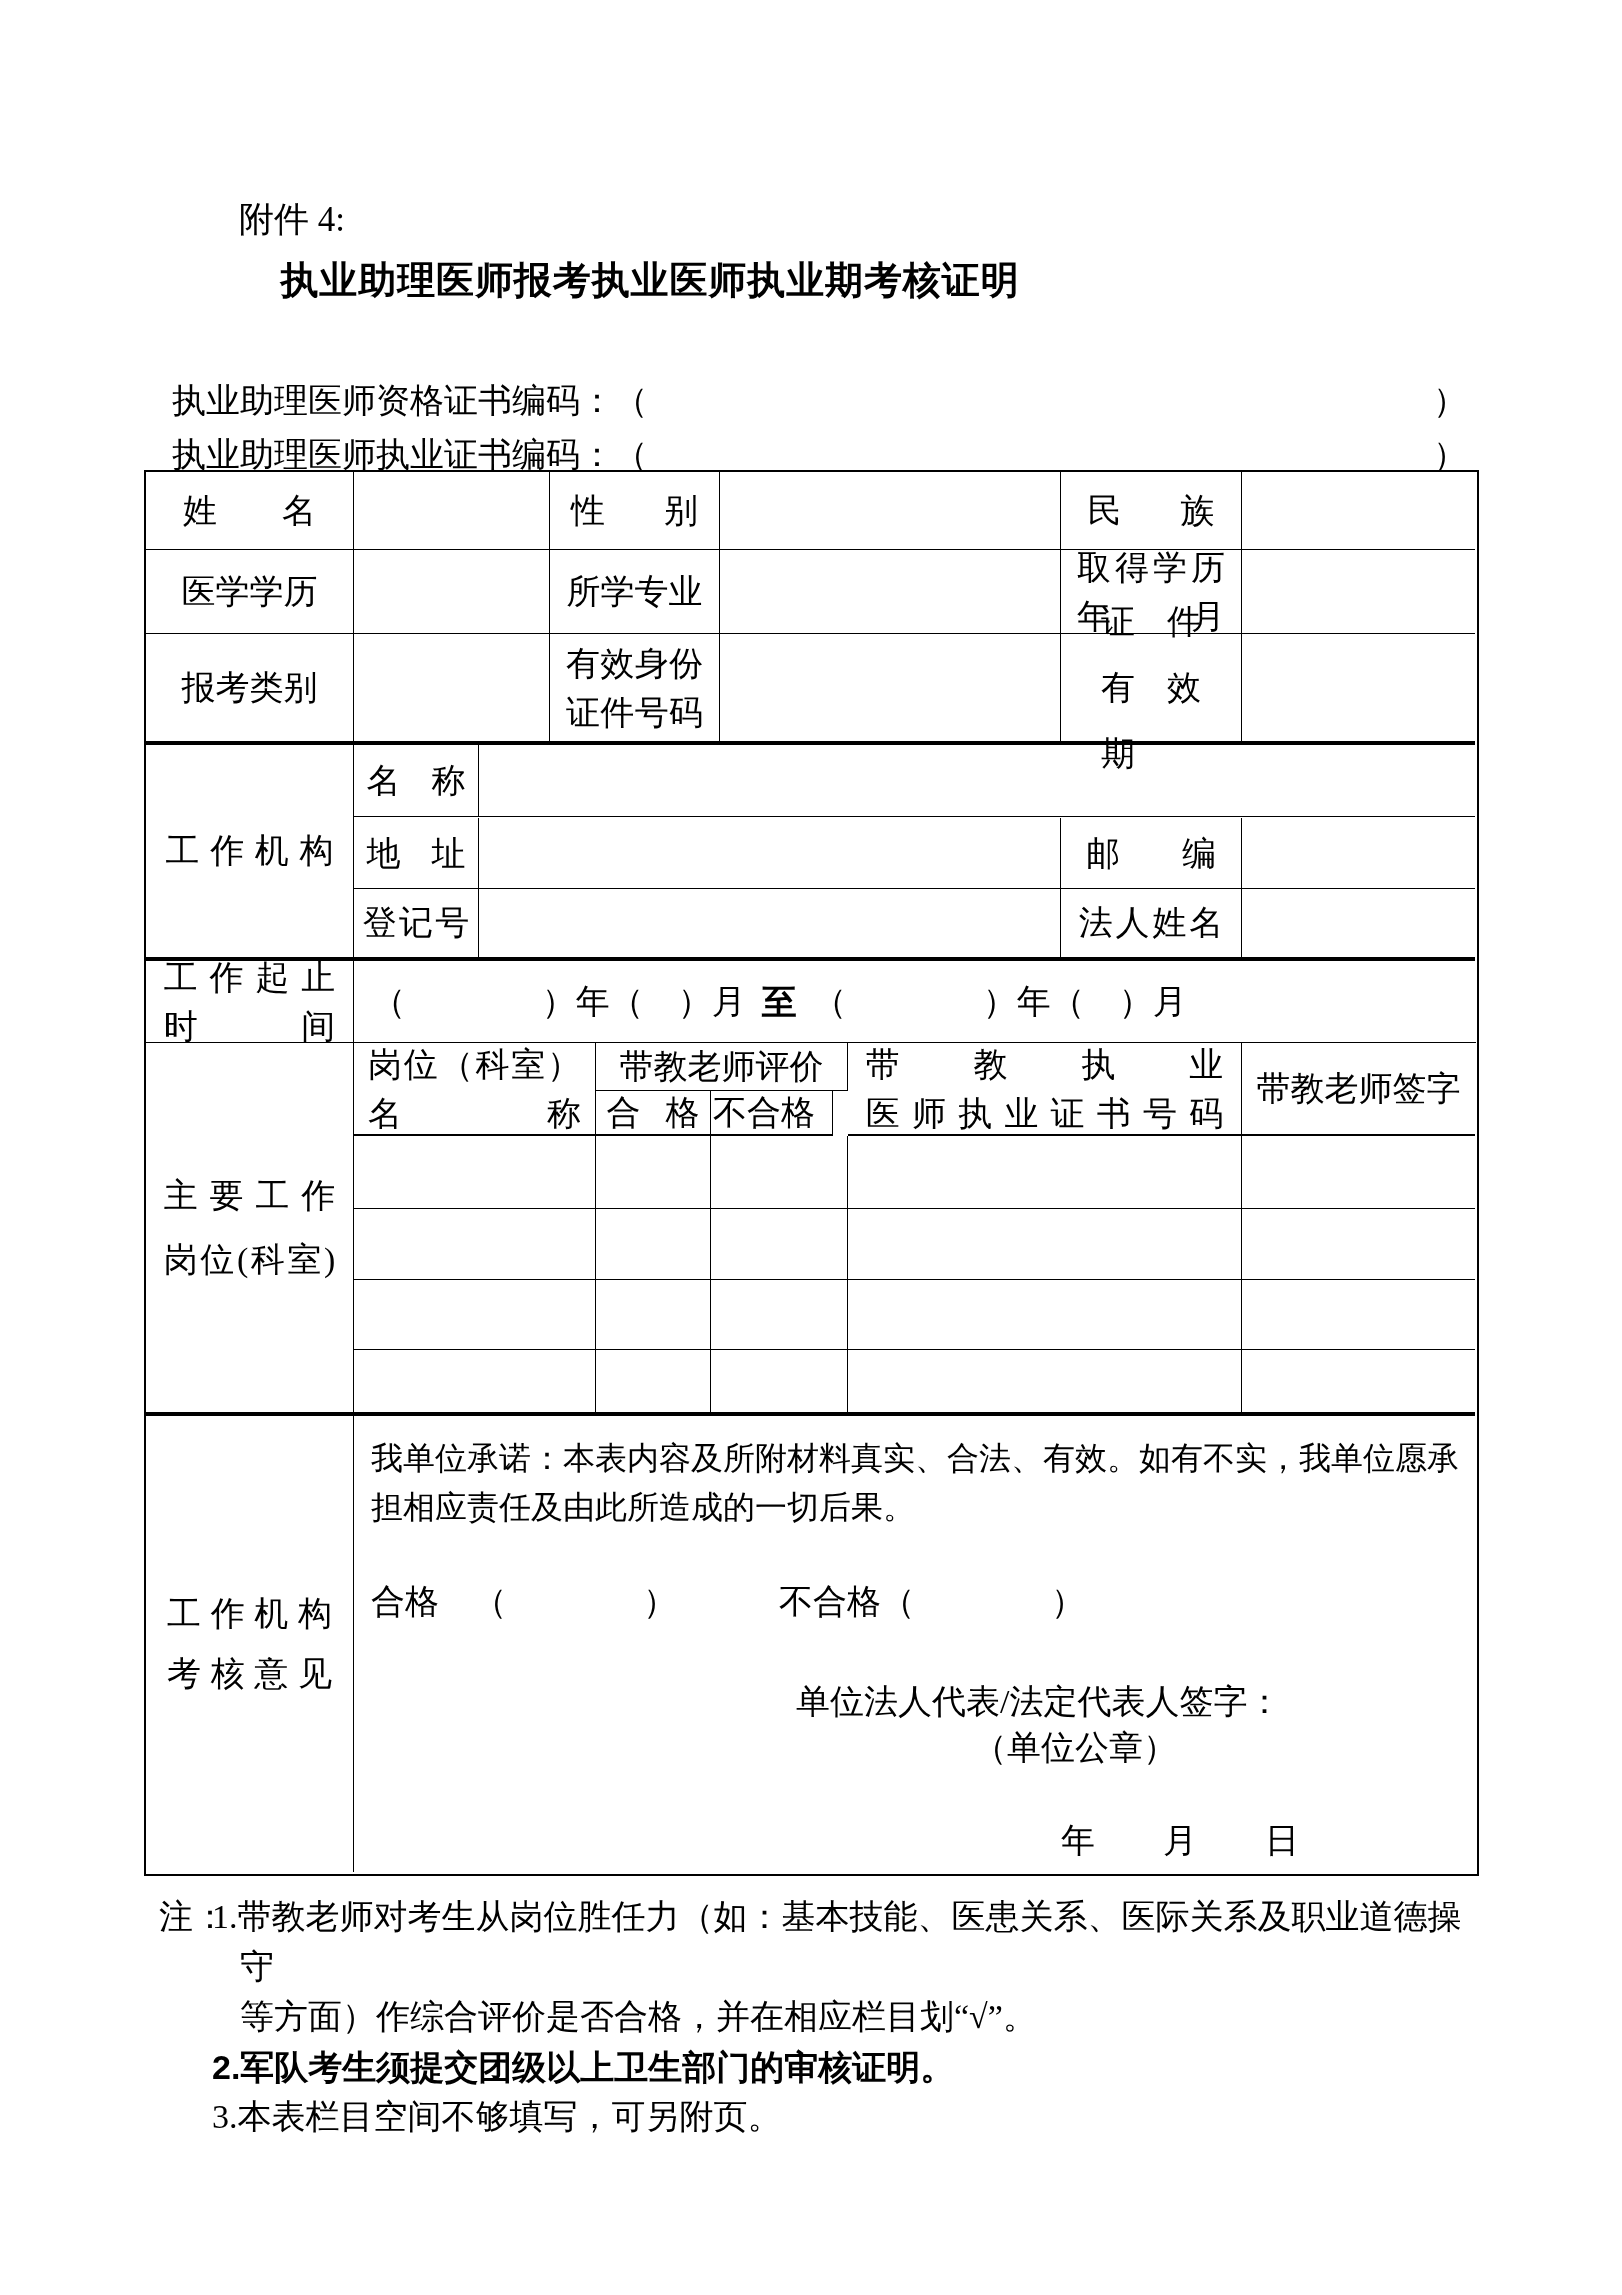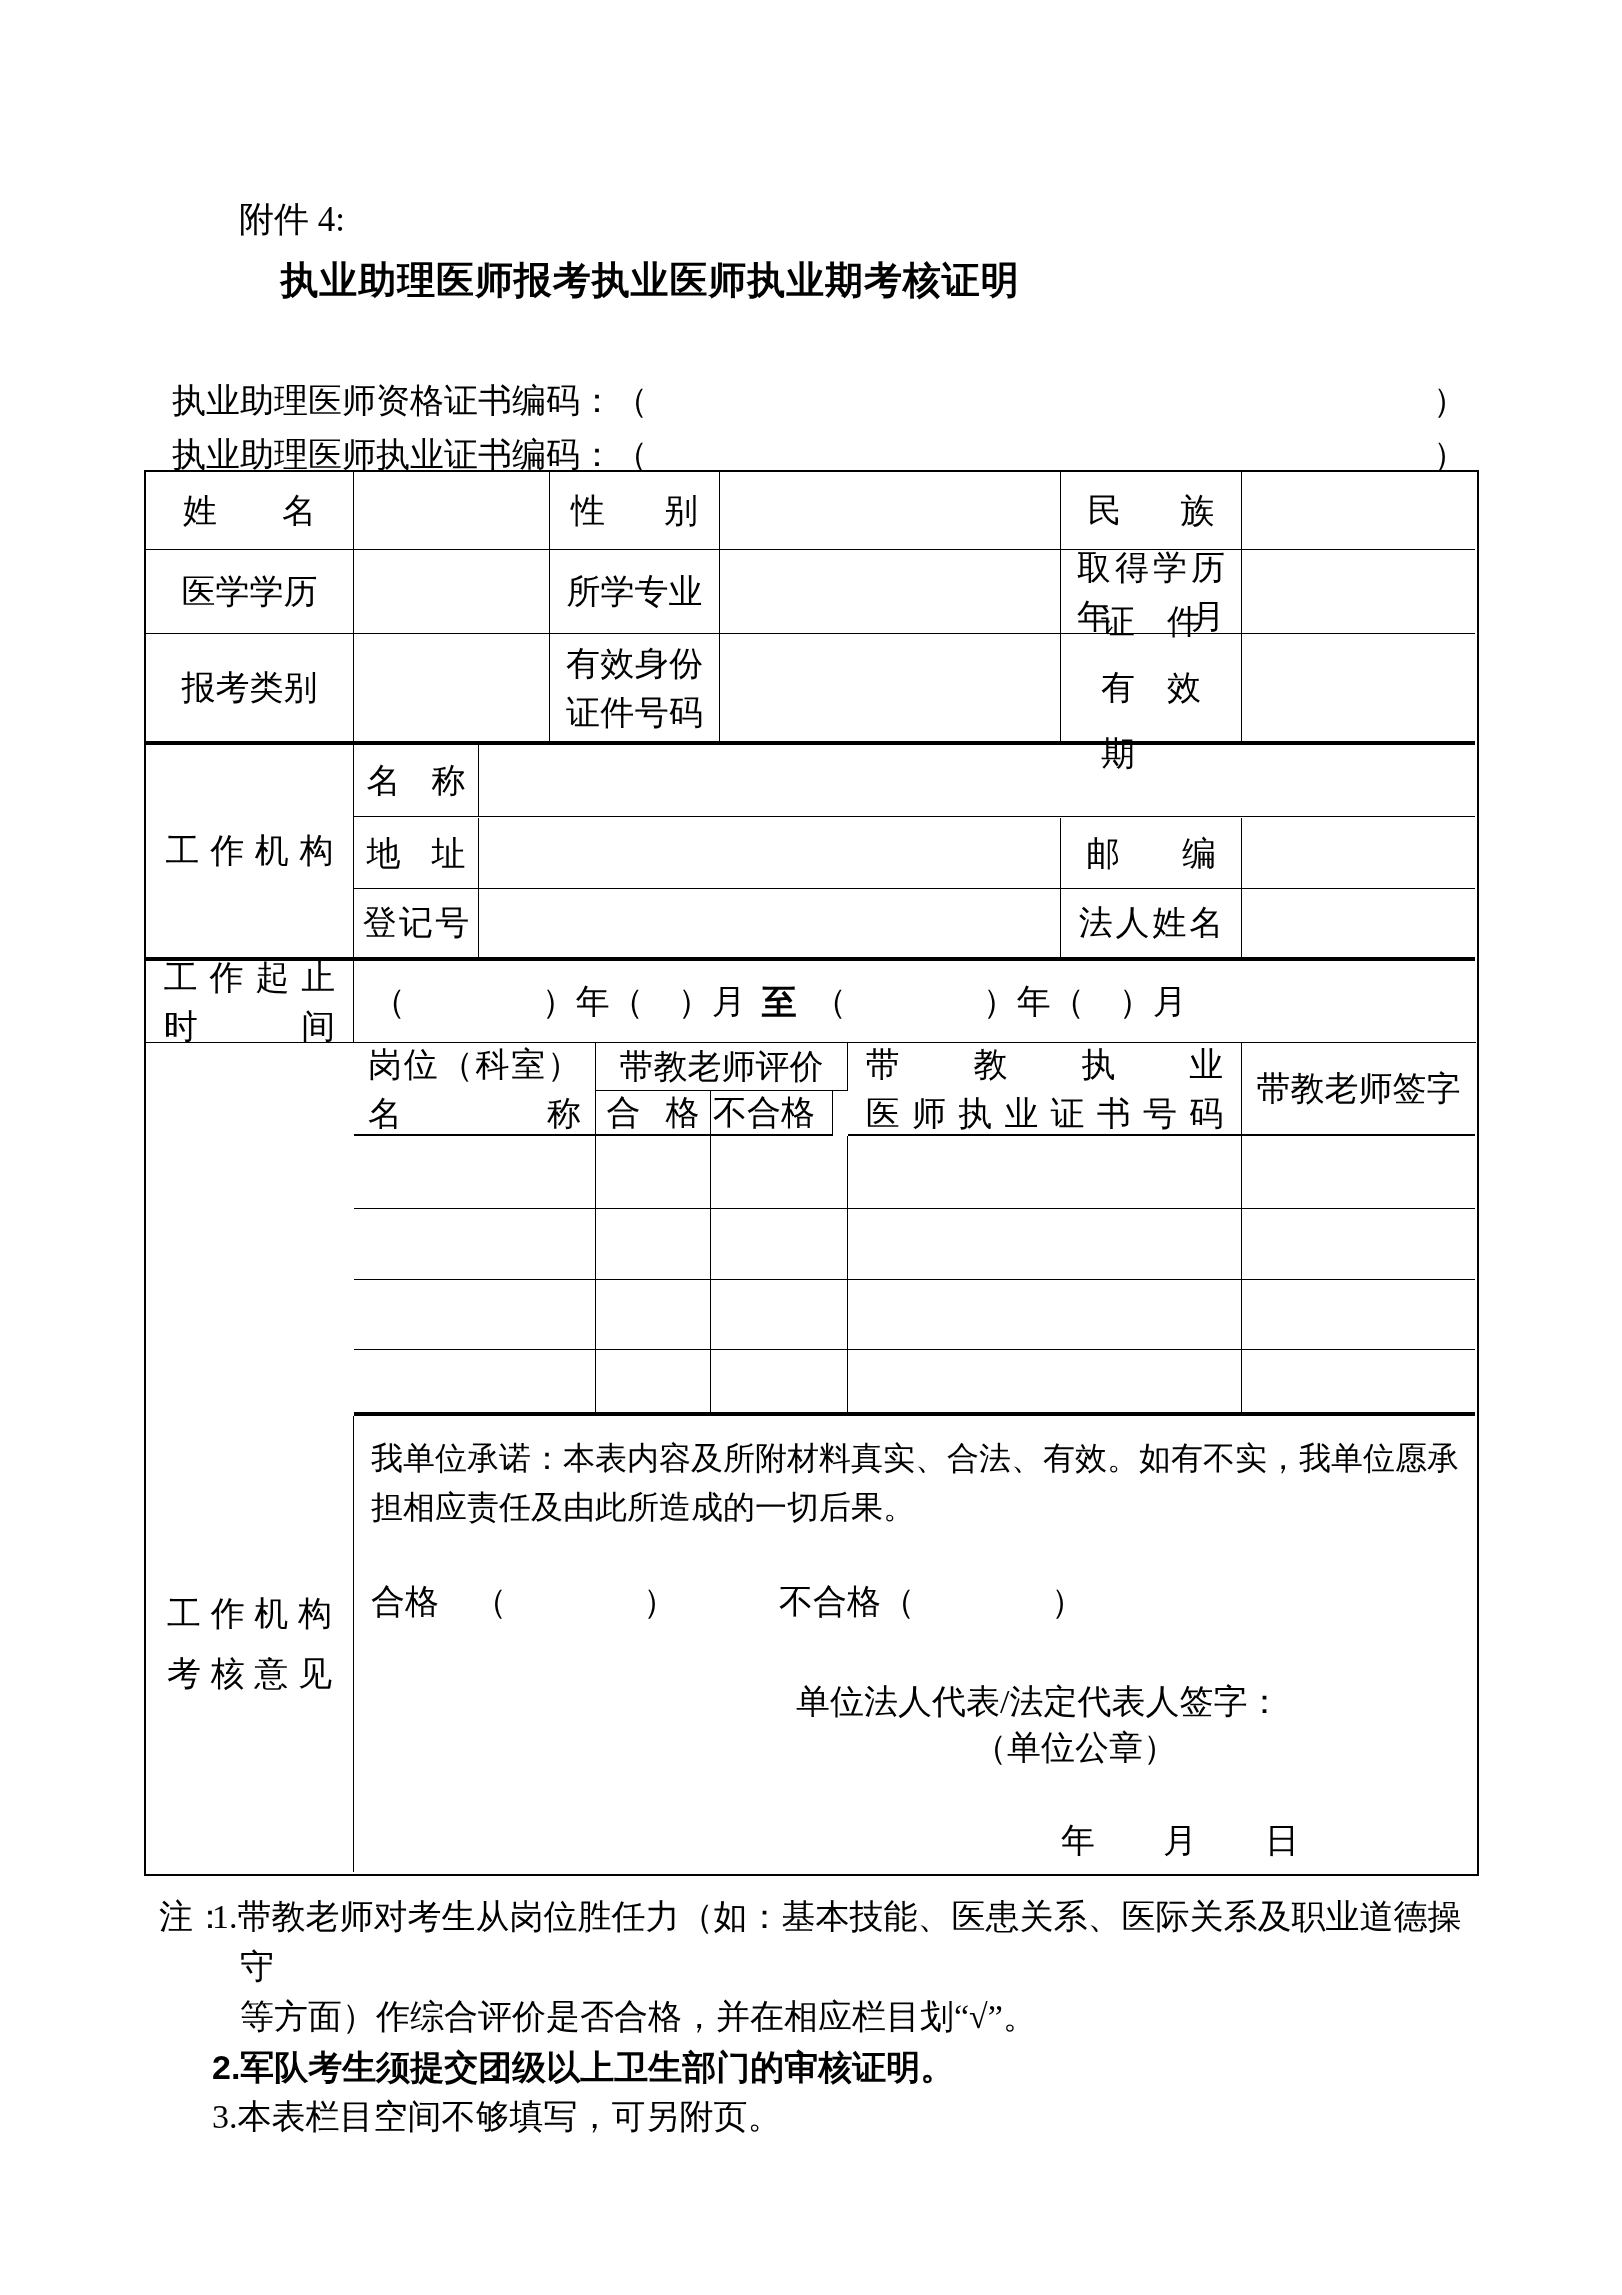--- a/index.html
+++ b/index.html
@@ -147,20 +147,24 @@
     <div class="c just p20" style="left:0;top:489px;width:208px;height:82px">
         <span>工作起止
 时间</span>
       </div>
     <div class="c nbr period-cell" style="left:208px;top:489px;width:1122px;height:82px">
       <span>（　　　　）年（　）月</span>
         <span class="zhi">至</span>
         <span>（　　　　）年（　）月</span>
     </div>
 
+    <div class="c just p20 bb5 lh72" style="left:0;top:571px;width:208px;height:373px">
+        <span>主要工作
+岗位(科室)</span>
+      </div>
     <div class="c just p16 bb3" style="left:208px;top:571px;width:242px;height:93px">
         <span>岗位（科室）
 名称</span>
       </div>
     <div class="c ctr" style="left:450px;top:571px;width:252px;height:48px">
         <span>带教老师评价</span>
       </div>
     <div class="c just p12 bb3" style="left:450px;top:619px;width:115px;height:45px">
         <span>合格</span>
       </div>

